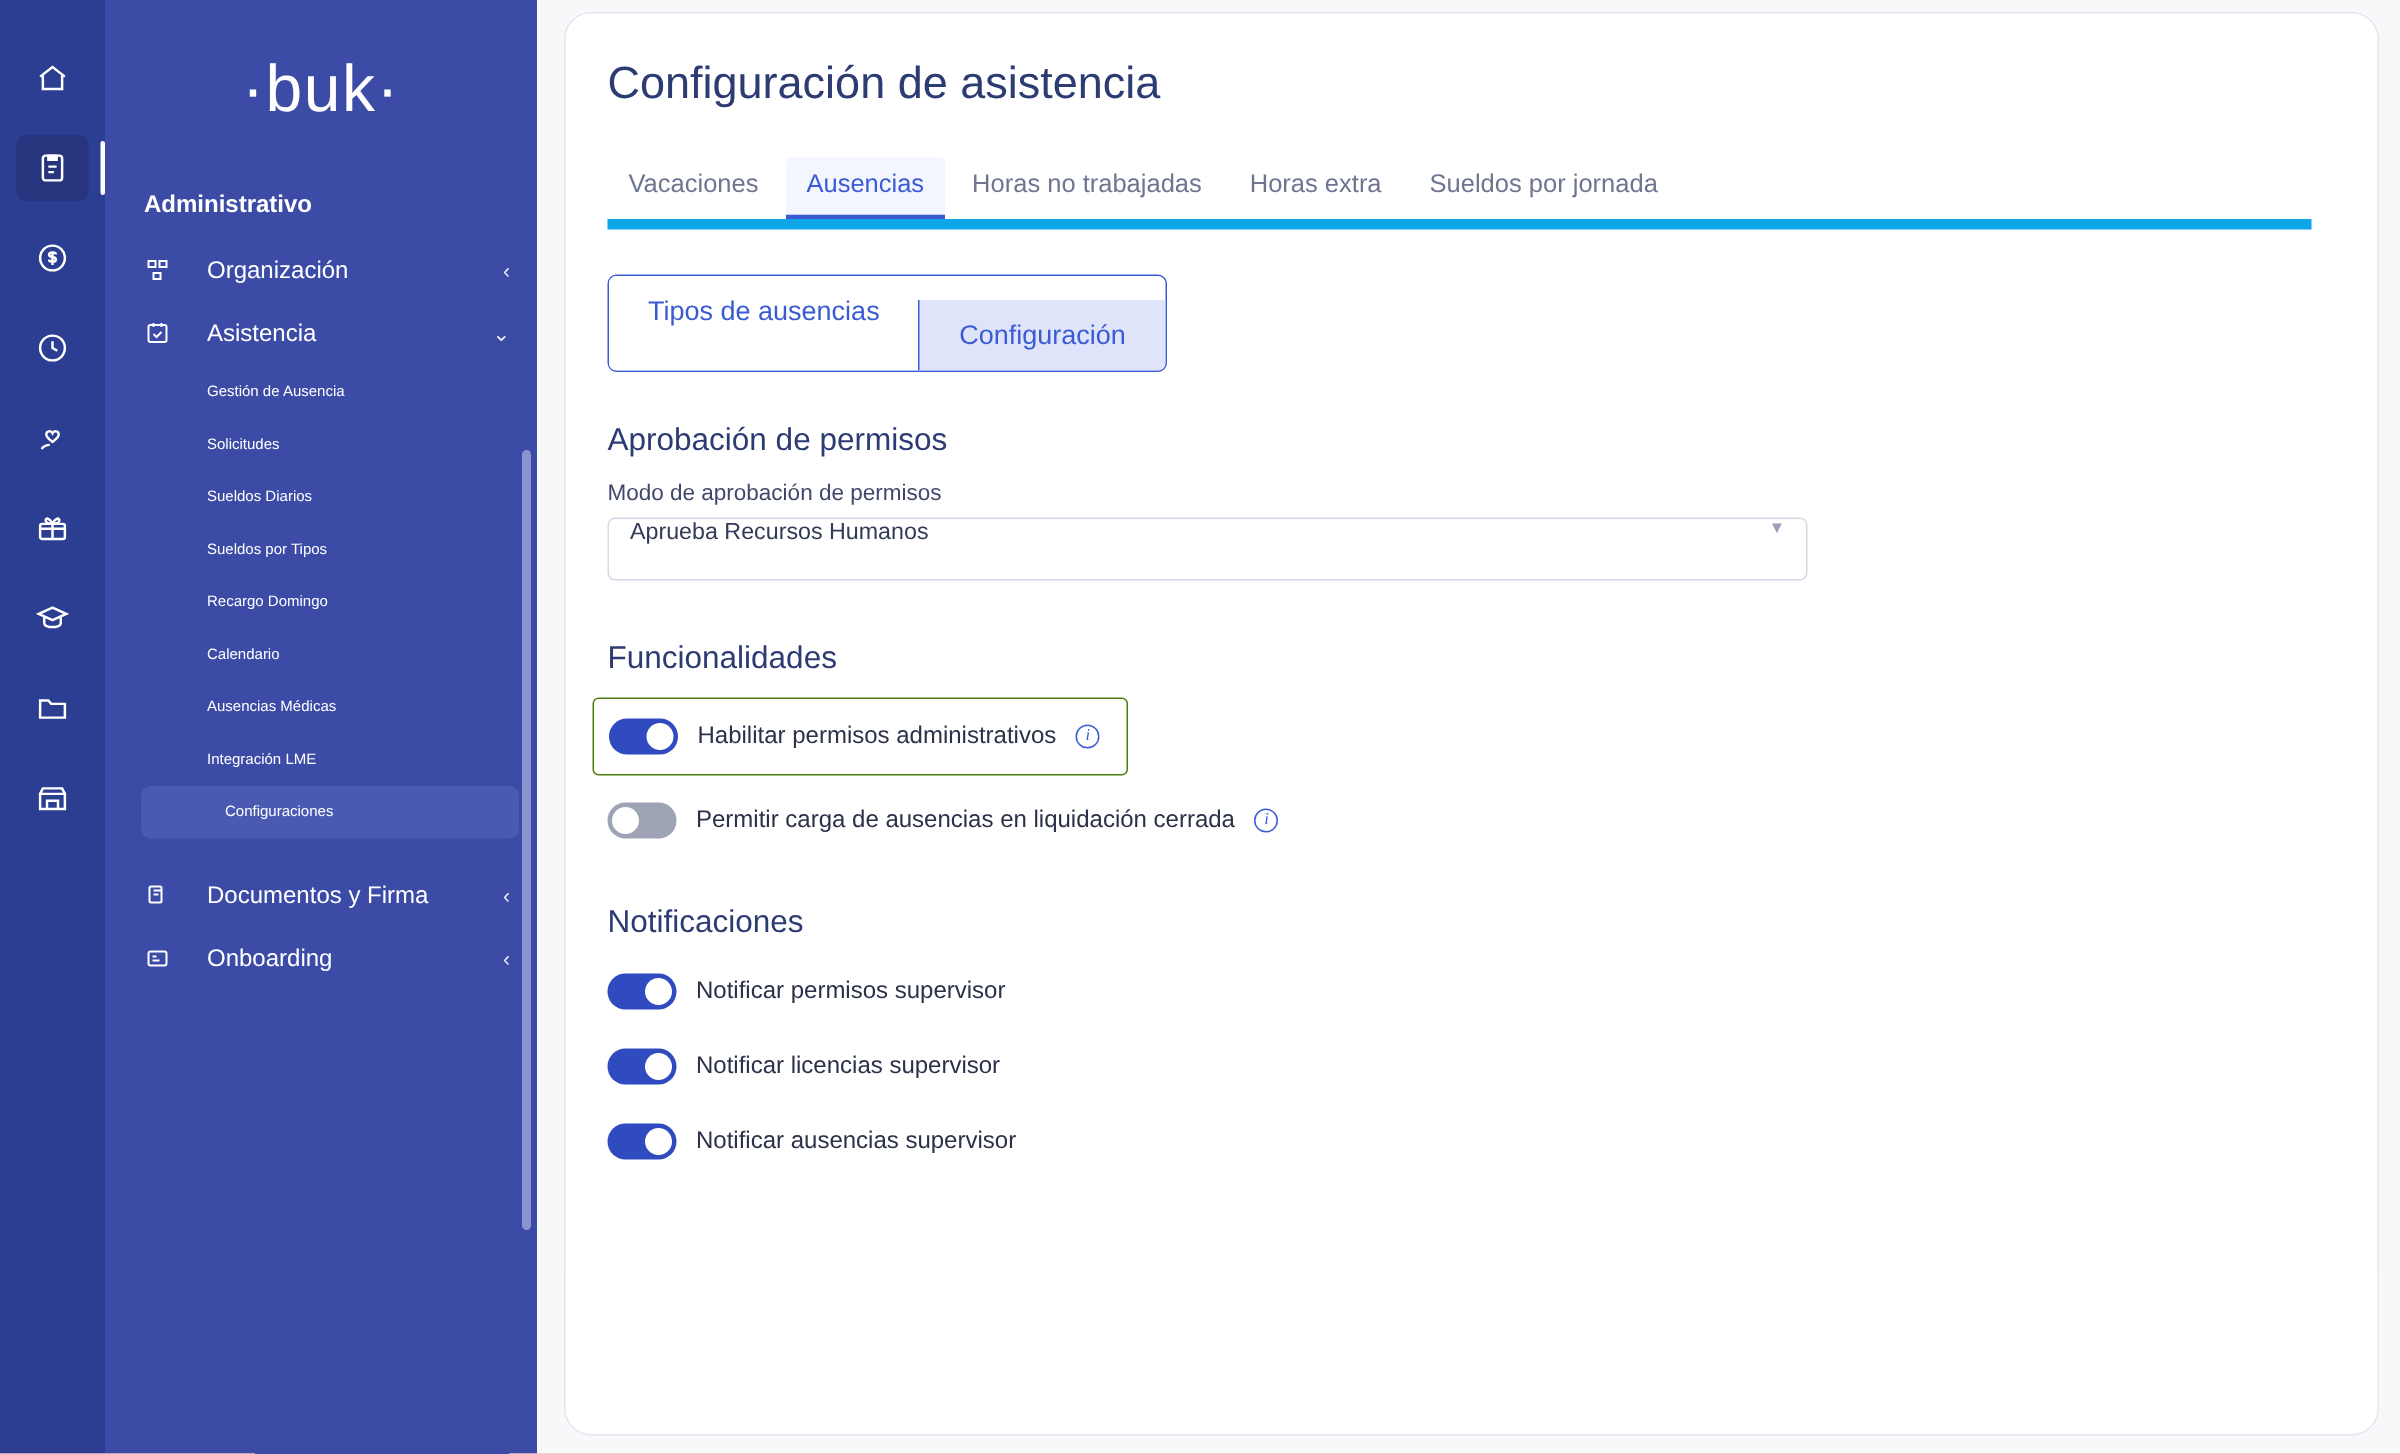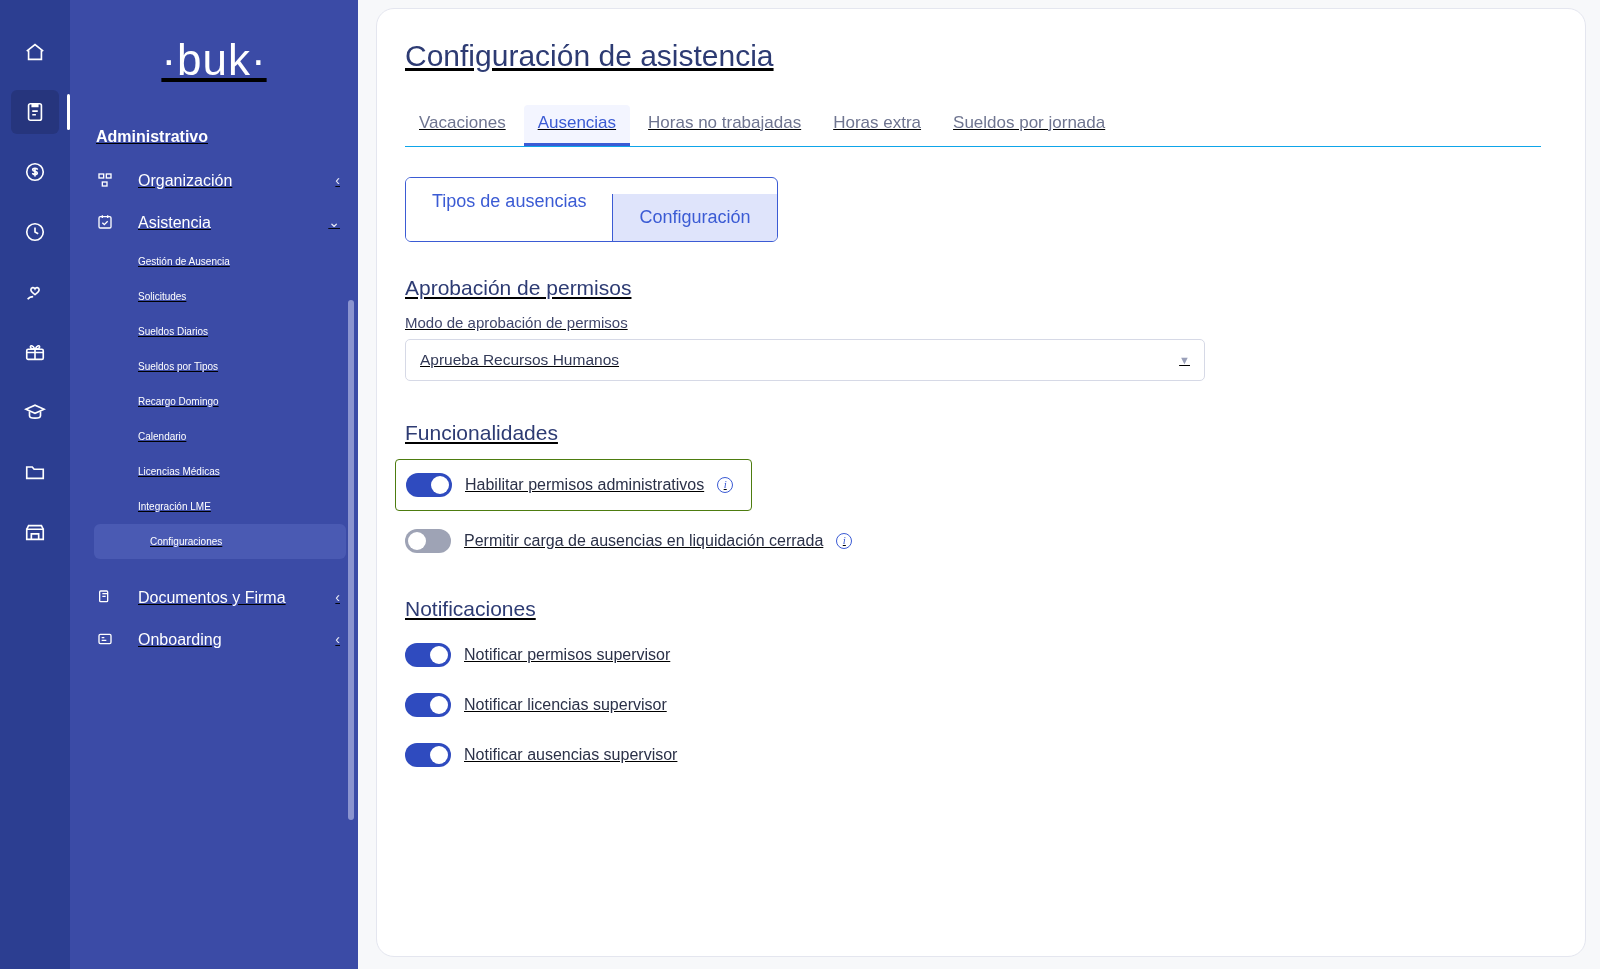--- a/index.html
+++ b/index.html
@@ -8,21 +8,20 @@
     width: 1600px; height: 969px;
     background: #ffffff;
     font-family: "Liberation Sans", sans-serif;
     overflow: hidden;
   }
   #app {
     position: relative;
     width: 1600px; height: 969px;
     background: #b91c1c;
     display: flex;
-    text-decoration: underline;
   }
 
   
   .icon-rail {
     width: 70px;
     background: #2c3e91;
     flex: 0 0 70px;
     padding-top: 30px;
     display: flex;
     flex-direction: column;
@@ -111,21 +110,21 @@
     font-size: 30px;
     font-weight: 400;
     color: #2d3b73;
   }
 
   
   .tabs {
     display: flex;
     align-items: flex-end;
     gap: 4px;
-    border-bottom: 1px solid #0ea5e9;
+    border-bottom: 7px solid #0ea5e9;
     margin-bottom: 30px;
   }
   .tab {
     font-size: 17px;
     color: #6f7590;
     padding: 8px 14px 10px 14px;
     border-bottom: 3px solid transparent;
     white-space: nowrap;
   }
   .tab.active {
@@ -164,21 +163,20 @@
     color: #41476b;
     margin-bottom: 8px;
   }
   .select-box {
     width: 800px;
     height: 42px;
     border: 1px solid #d6d9e6;
     border-radius: 5px;
     background: #ffffff;
     display: flex;
-    align-items: center;
     padding: 0 14px;
     font-size: 15.5px;
     color: #333a57;
     justify-content: space-between;
   }
   .caret { color: #9aa0b9; font-size: 11px; }
 
   .spacer-lg { height: 40px; }
   .spacer-md { height: 26px; }
 
@@ -324,21 +322,21 @@
       <span class="chev">⌄</span>
     </div>
 
     <div>
       <div class="nav-sub">Gestión de Ausencia</div>
       <div class="nav-sub">Solicitudes</div>
       <div class="nav-sub">Sueldos Diarios</div>
       <div class="nav-sub">Sueldos por Tipos</div>
       <div class="nav-sub">Recargo Domingo</div>
       <div class="nav-sub">Calendario</div>
-      <div class="nav-sub">Licencias Médicas</div>
+      <div class="nav-sub">Ausencias Médicas</div>
       <div class="nav-sub">Integración LME</div>
       <div class="nav-sub active">Configuraciones</div>
     </div>
 
     <div class="nav-group" style="margin-top:18px">
       <span class="nav-icon">
         <svg width="16" height="16" viewBox="0 0 24 24" fill="none" stroke="#fff" stroke-width="2">
             <rect x="4" y="3" width="12" height="16" rx="1.5"></rect>
             <path d="M8 7h8M8 11h5"></path>
           </svg>

